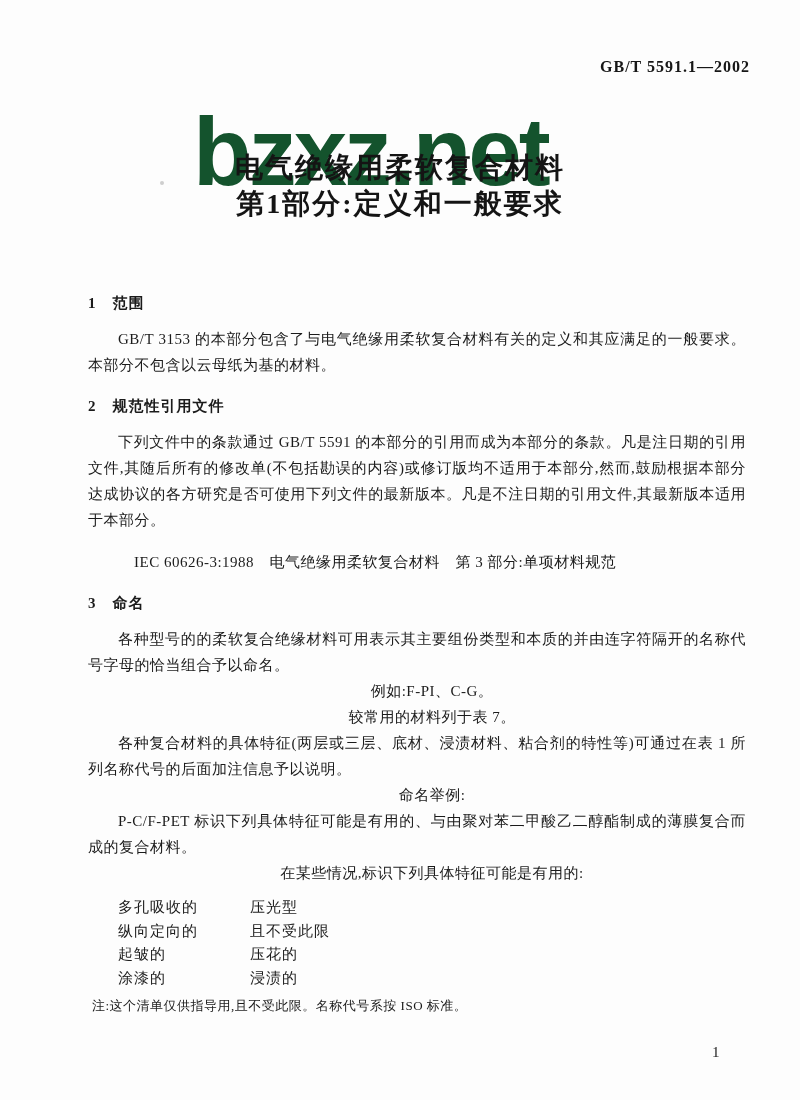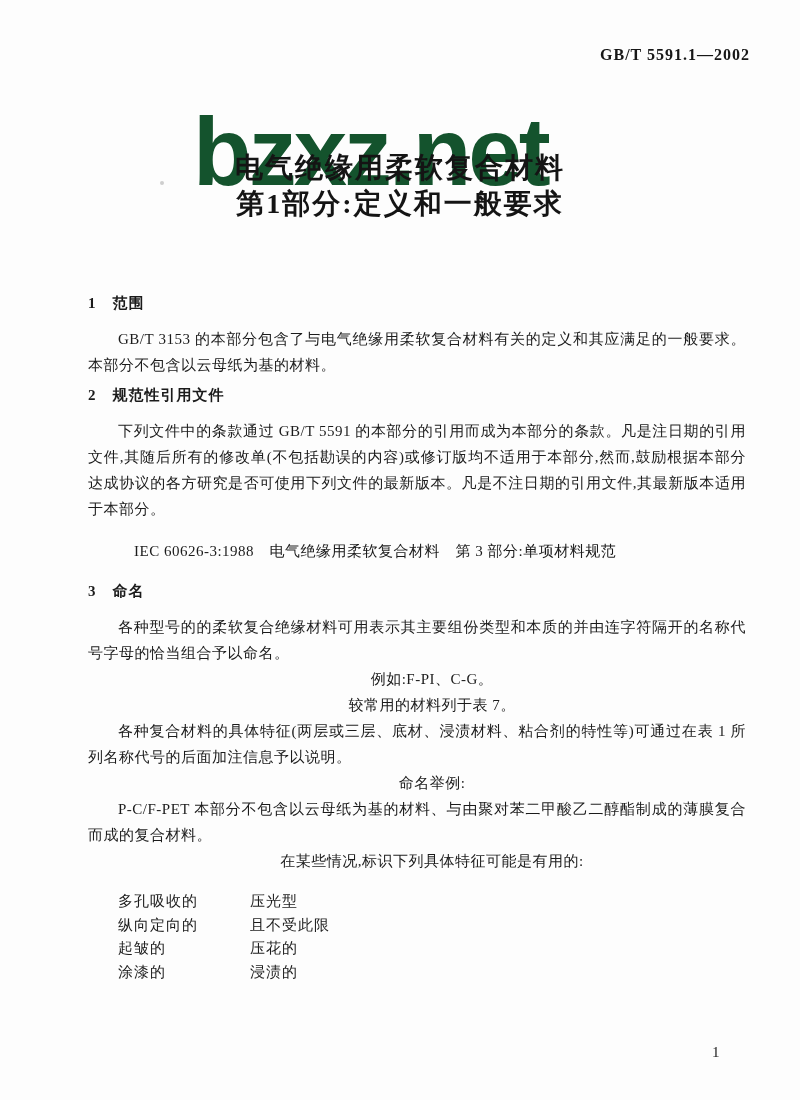--- a/index.html
+++ b/index.html
@@ -15,21 +15,21 @@
     font-family: "Liberation Serif", serif;
     overflow: hidden;
   }
   .scan-page {
     position: absolute;
     inset: 0;
     background: #fdfdfd;
   }
   .doc-number {
     position: absolute;
-    top: 46px;
+    top: 58px;
     right: 50px;
     font-size: 16px;
     font-weight: bold;
     letter-spacing: 1px;
     color: #171717;
     font-family: "Liberation Serif", serif;
   }
   .watermark {
     position: absolute;
     top: 104px;
@@ -68,38 +68,38 @@
     line-height: 26px;
   }
   .section-heading {
     font-size: 15px;
     font-weight: bold;
     line-height: 22px;
     margin: 0 0 12px 0;
     letter-spacing: 1px;
   }
   .section-heading.gap-above {
-    margin-top: 6px;
+    margin-top: 17px;
   }
   .para {
     margin: 0;
     text-indent: 2em;
     text-align: justify;
     letter-spacing: 0.5px;
   }
   .para.no-justify {
     text-align: center;
   }
   .reference-line {
     margin: 16px;
     text-indent: 2em;
     letter-spacing: 0.5px;
   }
   .feature-table {
-    margin: 16px 0 0 30px;
+    margin: 10px 0 0 30px;
   }
   .feature-row {
     display: grid;
     grid-template-columns: 132px auto;
     line-height: 23.5px;
     letter-spacing: 1px;
   }
   .doc-note {
     margin: 6px 0 0 4px;
     font-size: 13px;
@@ -148,21 +148,21 @@
     <div class="section-heading gap-above">2　规范性引用文件</div>
     <p class="para">下列文件中的条款通过 GB/T 5591 的本部分的引用而成为本部分的条款。凡是注日期的引用文件,其随后所有的修改单(不包括勘误的内容)或修订版均不适用于本部分,然而,鼓励根据本部分达成协议的各方研究是否可使用下列文件的最新版本。凡是不注日期的引用文件,其最新版本适用于本部分。</p>
     <p class="reference-line">IEC 60626-3:1988　电气绝缘用柔软复合材料　第 3 部分:单项材料规范</p>
 
     <div class="section-heading gap-above">3　命名</div>
     <p class="para">各种型号的的柔软复合绝缘材料可用表示其主要组份类型和本质的并由连字符隔开的名称代号字母的恰当组合予以命名。</p>
     <p class="para no-justify">例如:F-PI、C-G。</p>
     <p class="para no-justify">较常用的材料列于表 7。</p>
     <p class="para">各种复合材料的具体特征(两层或三层、底材、浸渍材料、粘合剂的特性等)可通过在表 1 所列名称代号的后面加注信息予以说明。</p>
     <p class="para no-justify">命名举例:</p>
-    <p class="para">P-C/F-PET 本部分不包含以云母纸为基的材料、与由聚对苯二甲酸乙二醇酯制成的薄膜复合而成的复合材料。</p>
+    <p class="para">P-C/F-PET 标识下列具体特征可能是有用的、与由聚对苯二甲酸乙二醇酯制成的薄膜复合而成的复合材料。</p>
     <p class="para no-justify">在某些情况,标识下列具体特征可能是有用的:</p>
 
     <div class="feature-table">
       <div class="feature-row">
         <span>多孔吸收的</span>
         <span>压光型</span>
       </div>
       <div class="feature-row">
         <span>纵向定向的</span>
         <span>且不受此限</span>
@@ -170,18 +170,19 @@
       <div class="feature-row">
         <span>起皱的</span>
         <span>压花的</span>
       </div>
       <div class="feature-row">
         <span>涂漆的</span>
         <span>浸渍的</span>
       </div>
     </div>
 
+    <div class="doc-note">注:这个清单仅供指导用,且不受此限。名称代号系按 ISO 标准。</div>
 
   </div>
 
   <div class="page-number">1</div>
 
 </div>
 
 </body></html>

